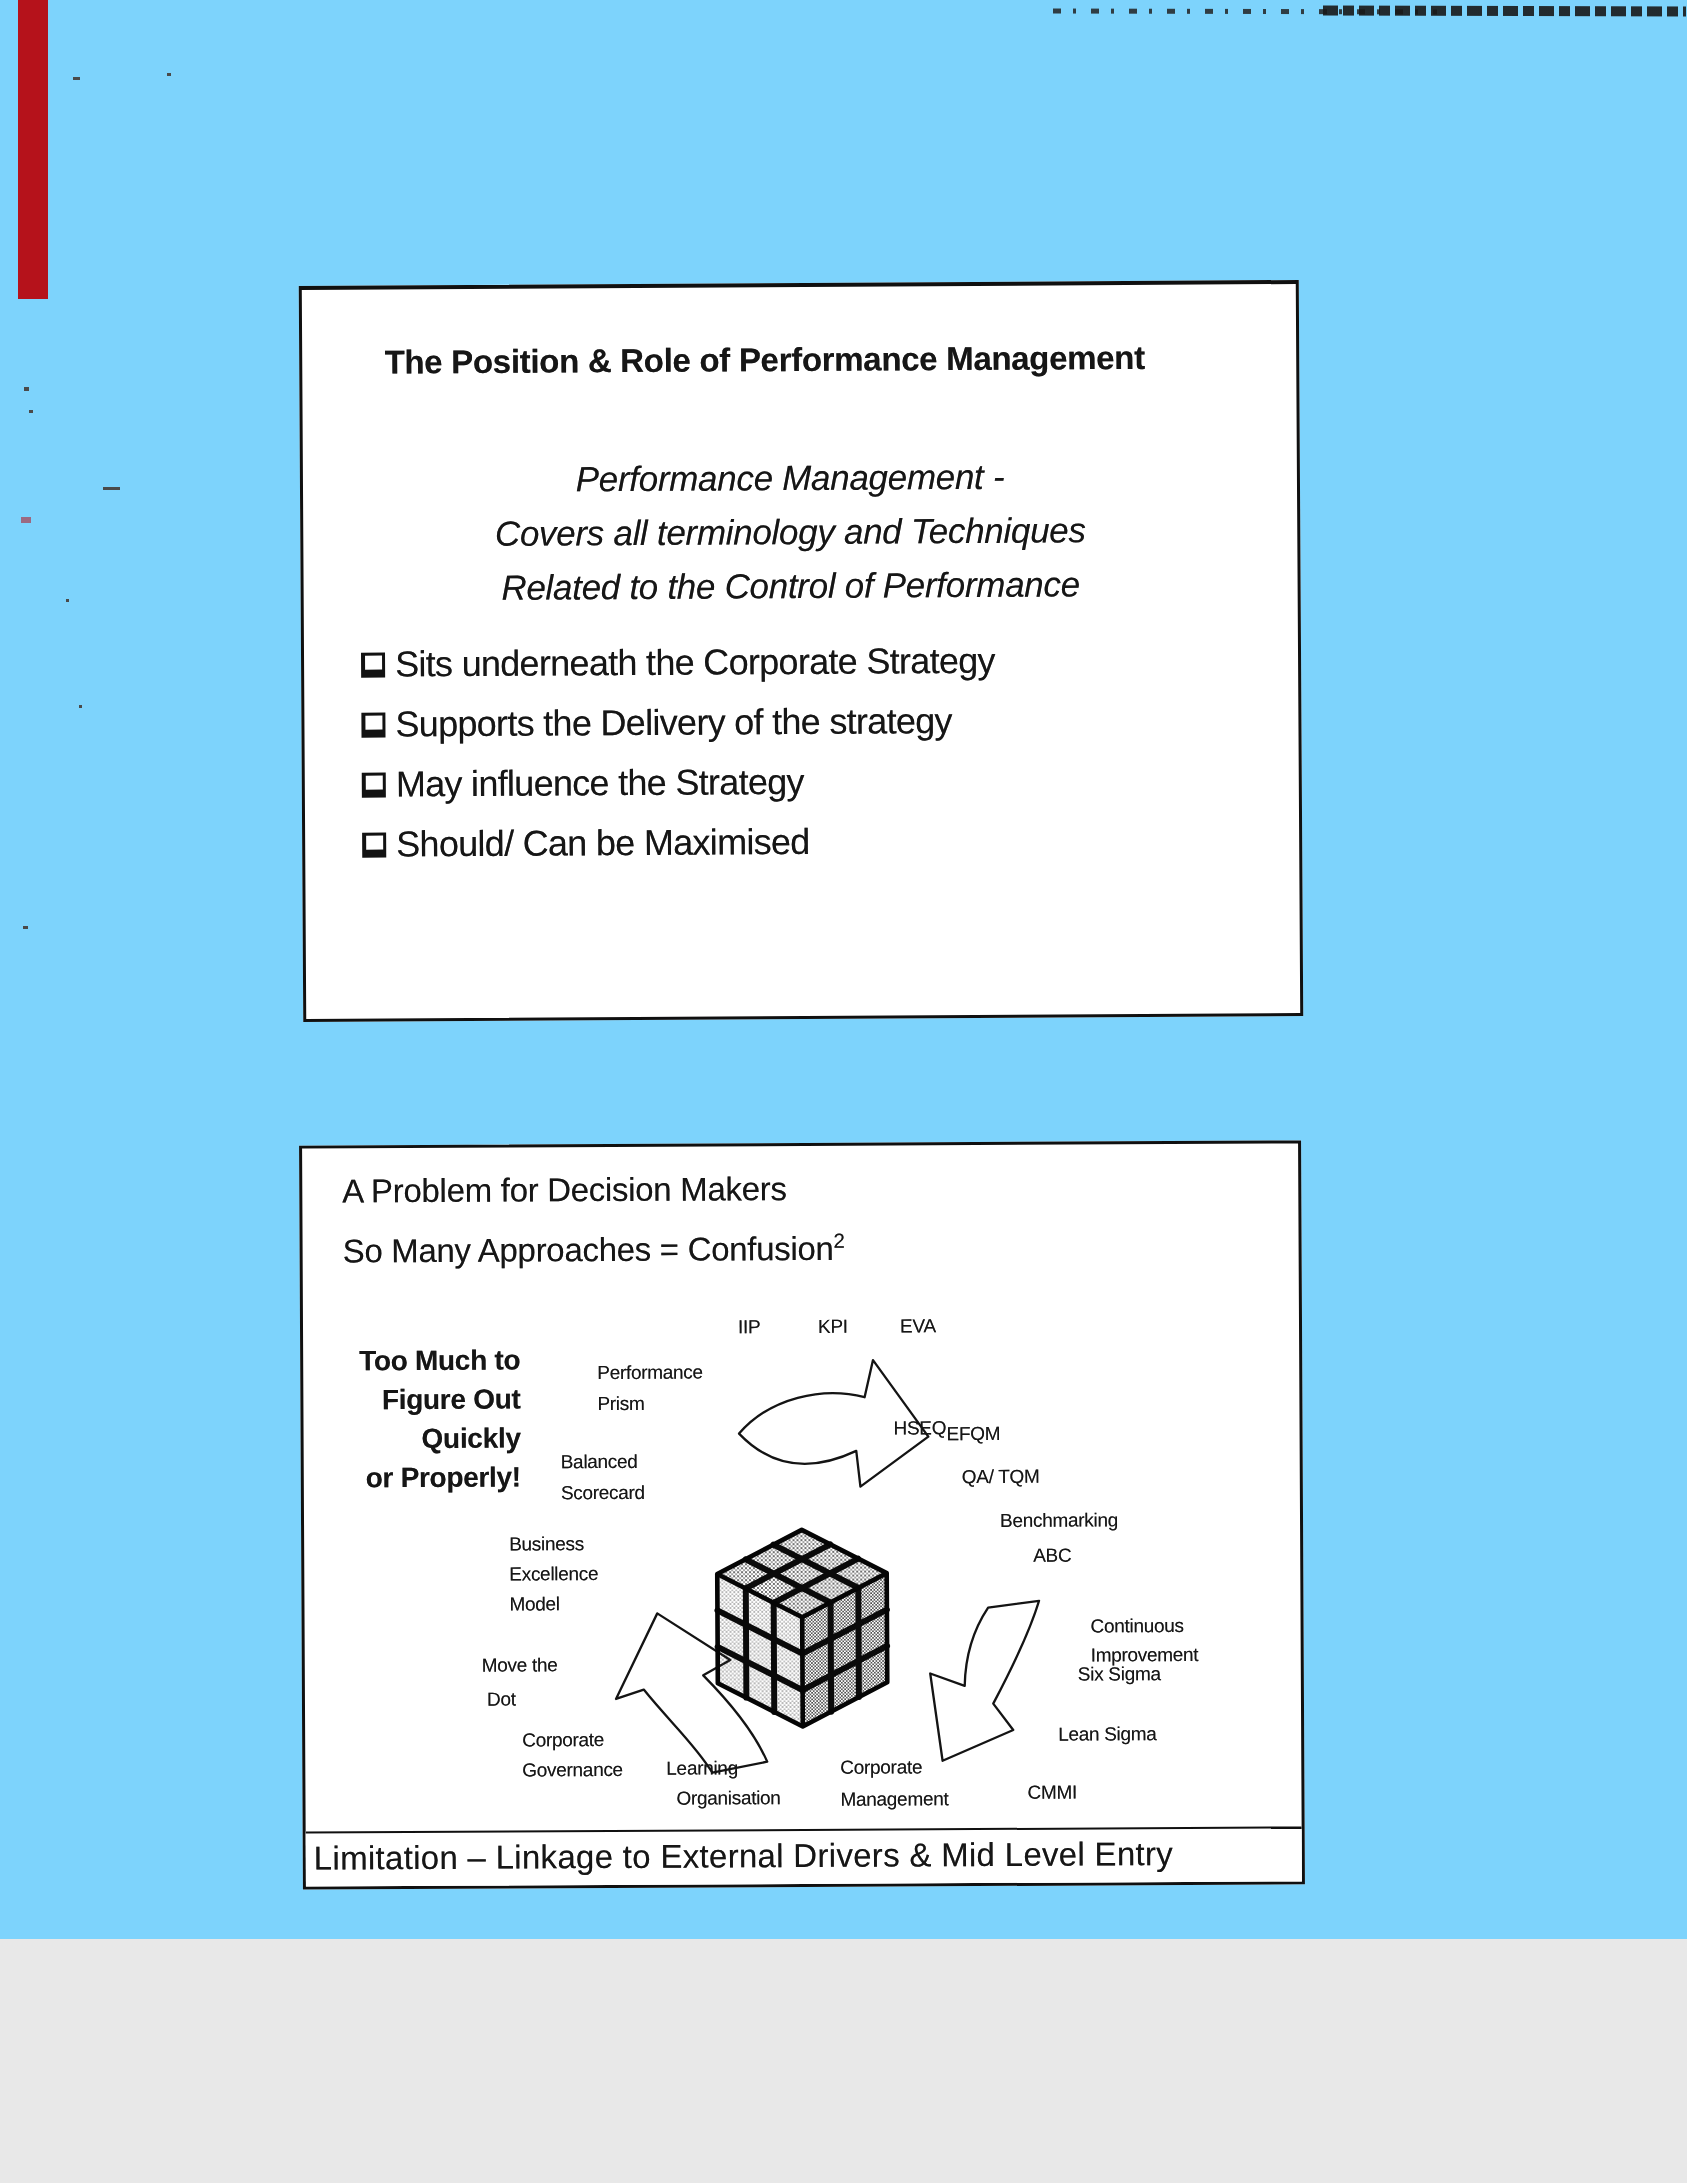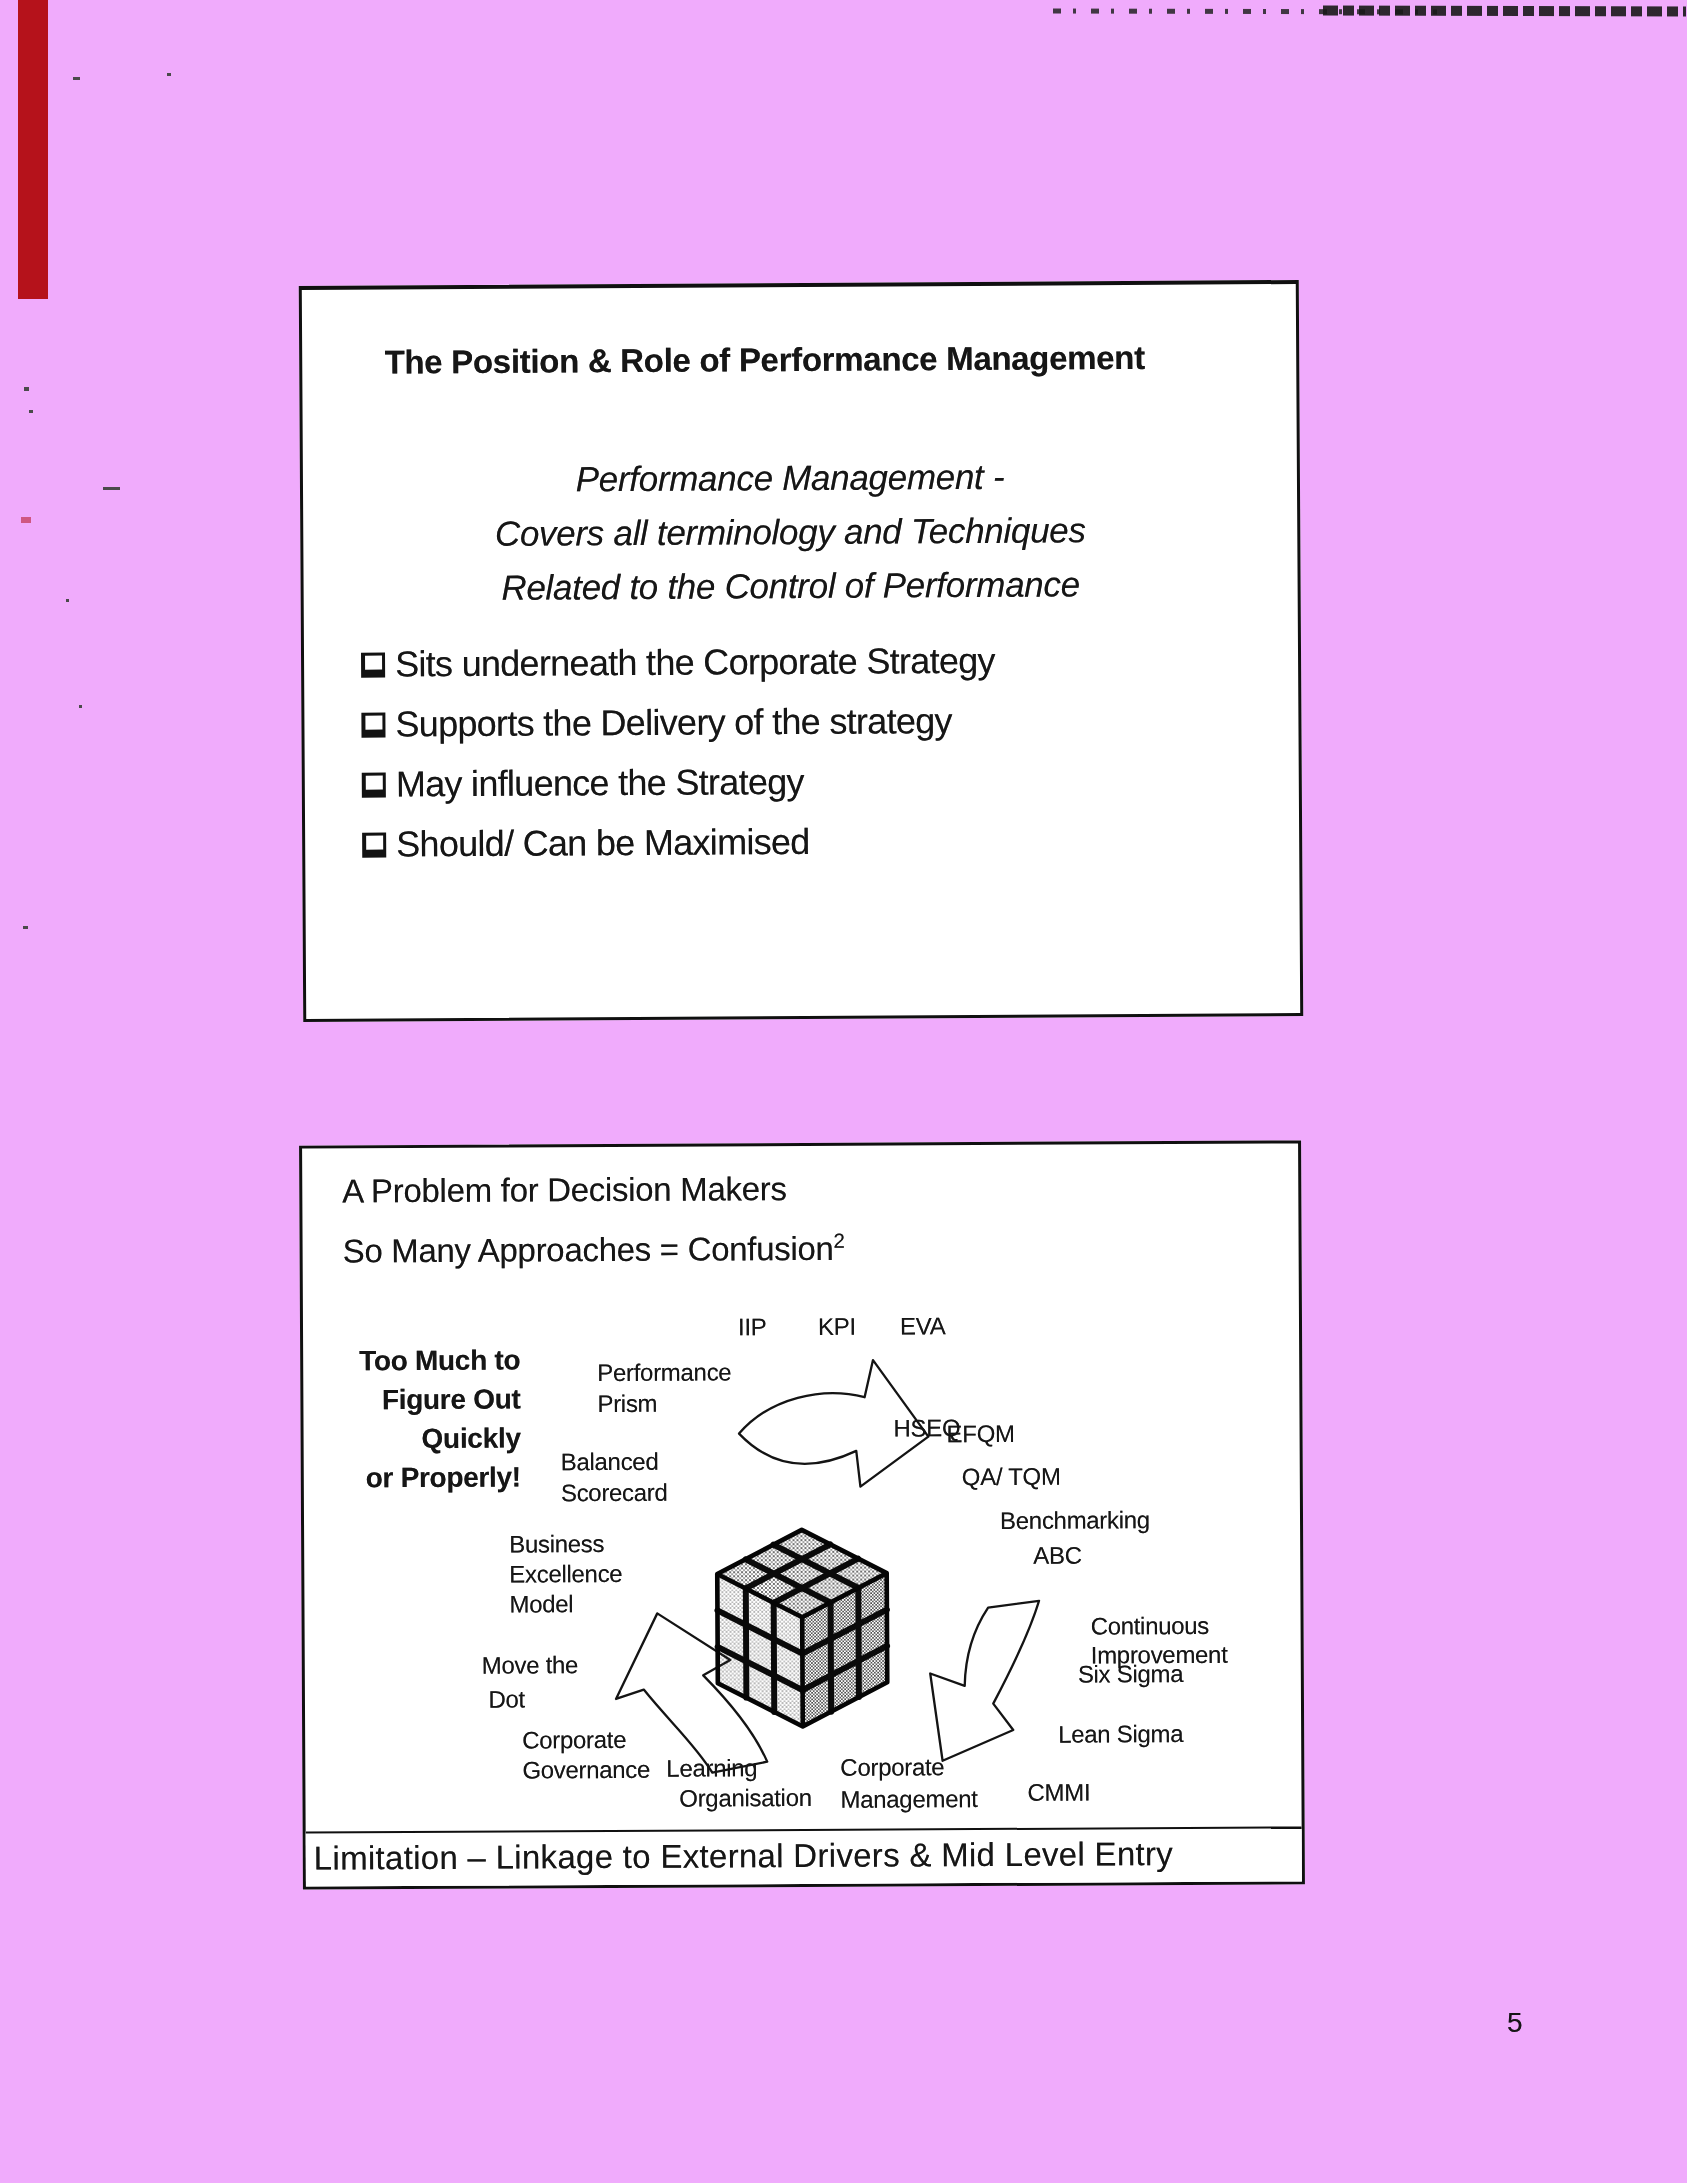--- a/index.html
+++ b/index.html
@@ -1,17 +1,17 @@
 <!DOCTYPE html>
 <html style="font-size:10.6px"><head>
 <meta charset="utf-8">
 <style>
   html,body { margin:0; padding:0; background:#e8e8e8; }
   .sheet {
-    position:relative; width:1687px; height:2183px; background:#f0abfc;
+    position:relative; width:1687px; height:1939px; background:#7dd3fc;
     font-family:"Liberation Sans", sans-serif; color:#161616; overflow:hidden;
   }
   .ink { text-shadow:0 0 0.4px rgba(0,0,0,.55); }
 
   
   .scanline { position:absolute; }
   .scanline-a { left:1053px; top:9.3px; width:384px; height:4.6px;
     background:repeating-linear-gradient(90deg,#222 0 8px,transparent 8px 20px,#222 20px 23px,transparent 23px 38px);
     transform:rotate(0.12deg); opacity:.85; }
   .scanline-b { left:1323px; top:6px; width:363px; height:10px;
@@ -35,21 +35,21 @@
   .bullet-row { height:60px; line-height:60px; white-space:nowrap; }
   .cb { display:inline-block; width:17px; height:14.6px; border:3.3px solid #121212;
     border-bottom-width:8.6px; border-left-width:4px; margin-right:10px; vertical-align:-1.3px; }
 
   
   .s2-title { position:absolute; left:40px; top:17px; font-size:33px; line-height:52px;
     letter-spacing:-0.3px; z-index:2; }
   .s2-title sup { font-size:62%; vertical-align:super; }
   .callout { position:absolute; left:56px; top:193px; font-weight:bold; font-size:28px;
     line-height:39px; white-space:pre-wrap; letter-spacing:-0.3px; z-index:2;text-align:right; }
-  .lbl { position:absolute; font-size:24px; line-height:31px; white-space:pre-wrap;
+  .lbl { position:absolute; font-size:19px; line-height:31px; white-space:pre-wrap;
     letter-spacing:-0.3px; z-index:2; }
   .m0  { left:435px;  top:165px; }   
   .m1  { left:515px;  top:165px; }   
   .m2  { left:597px;  top:165px; }   
   .m3  { left:590px;  top:227px;margin-top:40px; }   
   .m4  { left:294px;  top:210px; }   
   .m5  { left:643px;  top:273px; }   
   .m6  { left:658px;  top:316px; }   
   .m7  { left:257px;  top:299px; }   
   .m8  { left:696px; top:360px; }   

